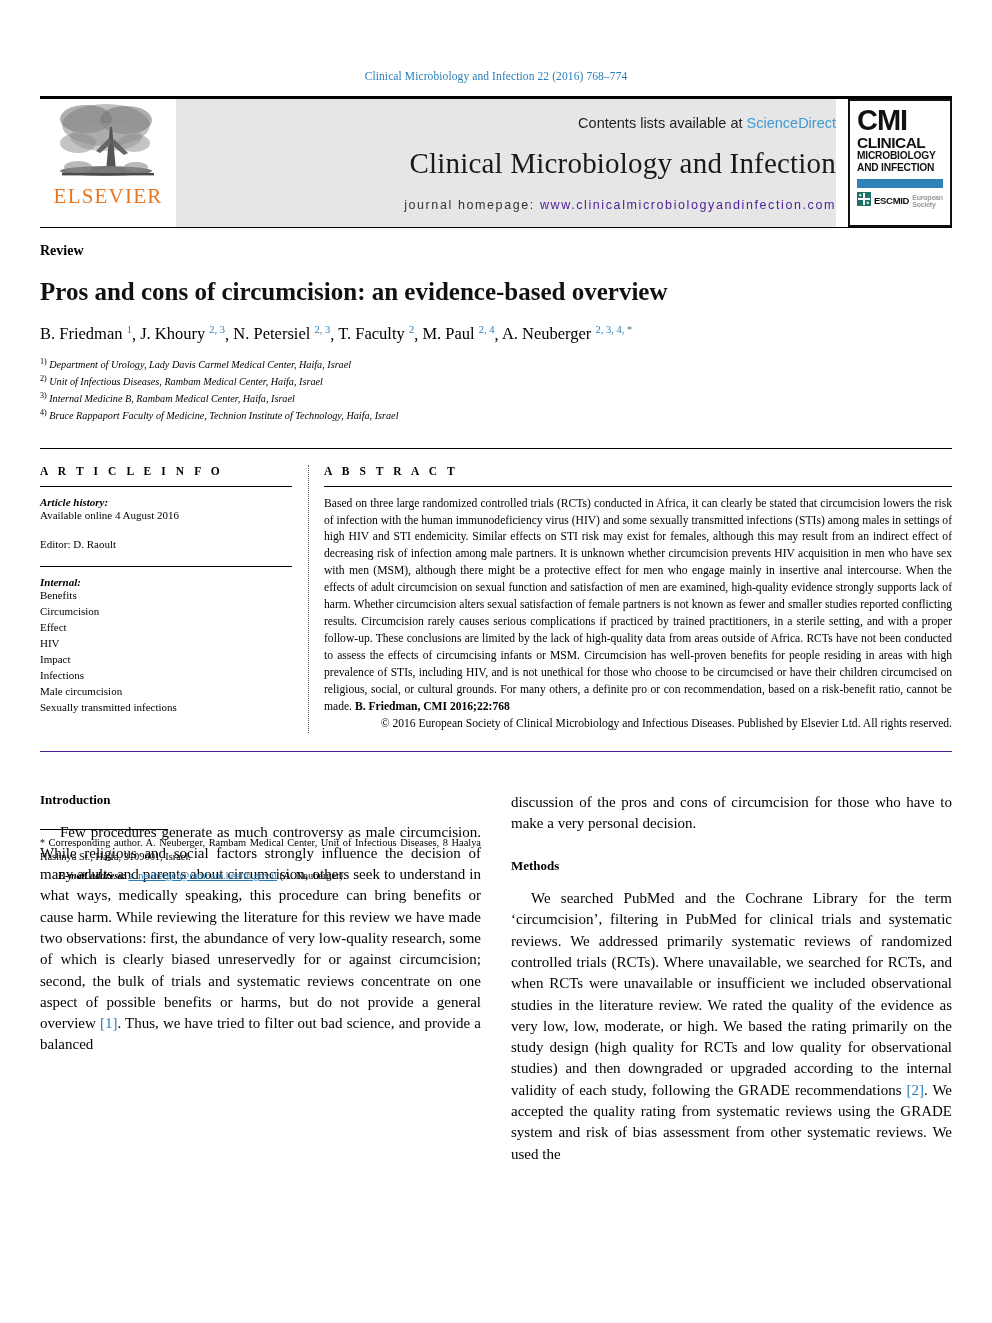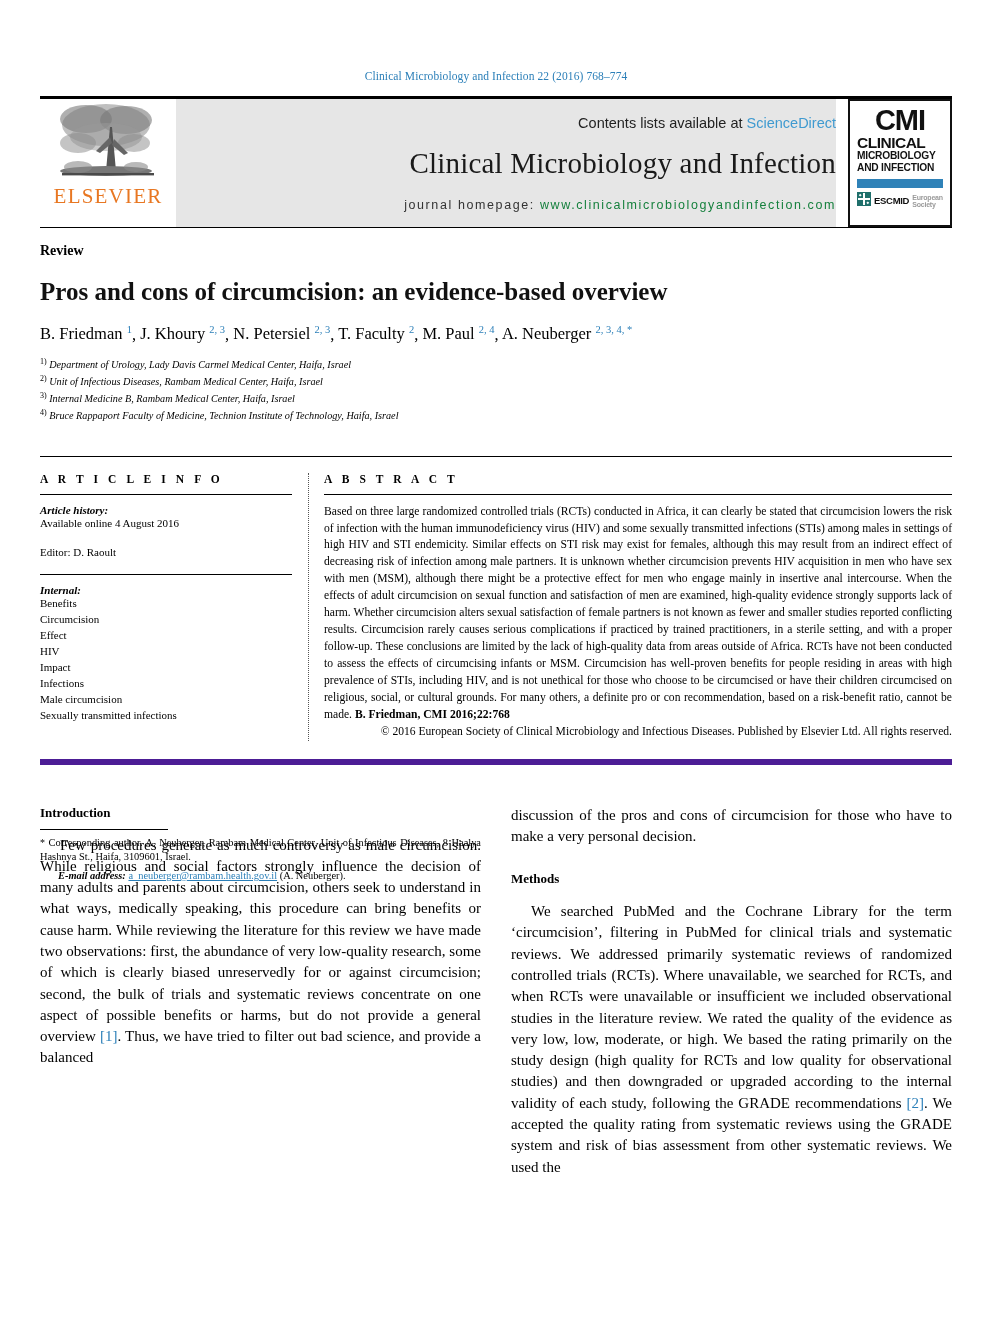--- a/index.html
+++ b/index.html
@@ -83,41 +83,40 @@
     margin: 16px 0 18px 0;
     letter-spacing: .2px;
   }
   .homepage-line {
     font-family: "Liberation Sans", sans-serif;
     font-size: 12.5px;
     letter-spacing: 1.6px;
     color: #333;
     margin-bottom: 6px;
   }
-  .homepage-line .url { color: #15803d; }
+  .homepage-line .url { color: #4c1d95; }
 
   .cmi-logo {
     flex: 0 0 104px;
     width: 104px;
     margin-left: 12px;
     border: 2px solid #111;
     background: #fff;
     box-sizing: border-box;
     display: flex;
     flex-direction: column;
     padding: 6px 7px 4px 7px;
   }
   .cmi-big {
     font-family: "Liberation Sans", sans-serif;
     font-weight: bold;
     font-size: 29px;
     line-height: .92;
     letter-spacing: -1px;
     color: #111;
-    text-align: center;
   }
   .cmi-sub1 {
     font-family: "Liberation Sans", sans-serif;
     font-weight: bold;
     font-size: 15.5px;
     line-height: 1;
     letter-spacing: -.5px;
     color: #111;
     margin-top: 1px;
   }
@@ -181,23 +180,23 @@
   .affiliations {
     margin: 12px 0 0 0;
     font-style: italic;
     font-size: 10.2px;
     line-height: 1.52;
   }
   .affiliations .aff sup { font-style: normal; font-size: 8px; }
 
   
   .info-abstract {
-    margin-top: 32px;
+    margin-top: 24px;
     border-top: 1px solid #000;
-    border-bottom: 6px solid #4c1d95;
+    border-bottom: 1px solid #4c1d95;
     display: flex;
     padding: 16px 0 18px 0;
   }
   .col-info {
     flex: 0 0 268px;
     width: 268px;
     padding-right: 16px;
     box-sizing: border-box;
   }
   .col-divider {

